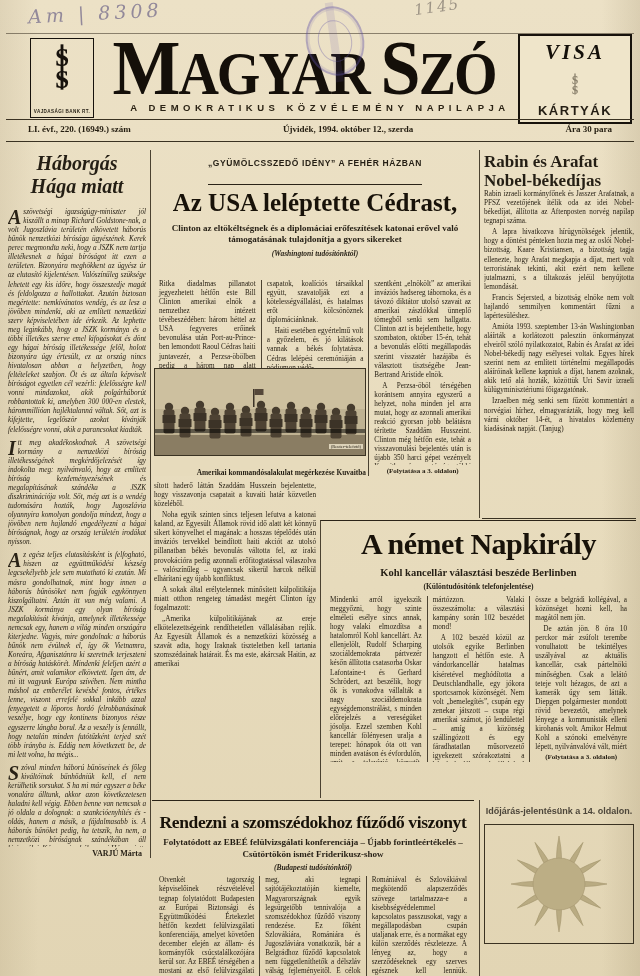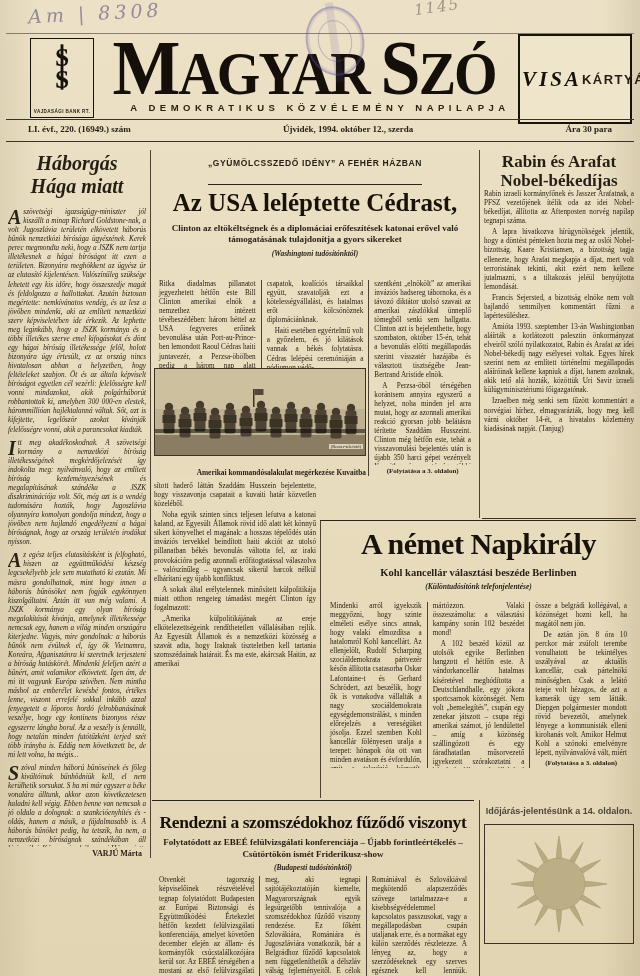--- a/index.html
+++ b/index.html
@@ -21,21 +21,21 @@
     display:flex;flex-direction:column;align-items:center;justify-content:space-between;padding:3px 2px;box-sizing:border-box;}
   .banktxt{font-family:"Liberation Sans",sans-serif;font-weight:bold;font-size:4.6px;letter-spacing:.4px;white-space:nowrap;}
   .masthead{left:104px;top:24px;width:400px;text-align:center;font-weight:bold;color:#140f09;
     letter-spacing:-2px;transform:scaleY(1.08);transform-origin:top center;white-space:nowrap;}
   .mh-big{font-size:72px;} .mh-small{font-size:56px;}
   .stamp{left:306px;top:6px;width:54px;height:66px;border:2px solid rgba(94,80,166,.55);border-radius:50%;
     transform:rotate(-14deg);opacity:.75;box-shadow:inset 0 0 0 2px rgba(94,80,166,.18);}
   .stamp:before{content:"";position:absolute;left:10px;top:12px;right:10px;bottom:12px;border:1.5px solid rgba(94,80,166,.45);border-radius:50%;}
   .stamp:after{content:"";position:absolute;left:22px;top:-6px;width:8px;height:80px;background:rgba(94,80,166,.18);transform:rotate(6deg);}
   .visabox{left:518px;top:34px;width:114px;height:90px;border:2px solid #17120c;box-sizing:border-box;
-    display:flex;flex-direction:row;align-items:center;justify-content:space-between;padding:4px 2px;background:#efe5ca;}
+    display:flex;flex-direction:column;align-items:center;justify-content:space-between;padding:4px 2px;background:#efe5ca;}
   .visaword{font-weight:bold;font-style:italic;font-size:21px;letter-spacing:3px;color:#14100a;}
   .kartyak{font-family:"Liberation Sans",sans-serif;font-weight:bold;font-size:13px;letter-spacing:1.5px;}
   .tagline{left:0;right:0;top:102px;text-align:center;font-family:"Liberation Sans",sans-serif;
     font-size:9.5px;letter-spacing:4.5px;color:#2b2315;font-weight:bold;}
   .hr1{left:6px;right:6px;top:119px;height:1px;}
   .dateline{left:0;right:0;top:124px;display:flex;justify-content:space-between;padding:0 28px;
     font-size:9px;font-weight:bold;color:#241d10;}
   .hr2{left:6px;right:6px;top:141px;height:1px;}
 
   
@@ -70,31 +70,31 @@
   .lcol.c3{display:flex;flex-direction:column;}
   .c3text{flex:1;overflow:hidden;}
   .photo{position:absolute;left:0;top:88px;width:212px;height:108px;background:#e7dbbc;}
   .photo svg{display:block;border:1px solid #3a3222;}
   .credit{position:absolute;right:3px;top:76px;background:rgba(235,226,200,.85);font-size:4.5px;padding:0 2px;}
   .caption{font-weight:bold;font-size:7.4px;text-align:right;margin-top:12px;}
   .lead-cont{left:154px;top:482px;width:162px;height:316px;overflow:hidden;}
 
   
   .nobel{left:484px;top:152px;width:150px;height:364px;display:flex;flex-direction:column;}
-  .nb-title{font-weight:bold;font-size:17px;line-height:1.12;text-align:center;}
+  .nb-title{font-weight:bold;font-size:17px;line-height:1.12;text-align:left;}
   .nb-sub{font-weight:bold;font-size:10.5px;line-height:1.2;text-align:center;margin:8px 0 7px;}
   .nb-body{flex:1;overflow:hidden;}
   .hr-nobel{left:482px;top:518px;width:154px;height:1px;}
 
   
   .napk{left:320px;top:520px;width:316px;height:278px;border-left:1px solid #4a4130;border-top:1px solid #2b2418;
     box-sizing:border-box;padding-top:6px;}
   .nk-head{font-weight:bold;font-size:30px;text-align:center;color:#181209;letter-spacing:-.5px;}
   .nk-deck{font-weight:bold;font-size:10.5px;text-align:center;margin-top:6px;}
-  .nk-by{font-style:italic;font-weight:bold;font-size:7.5px;text-align:center;margin:4px 0 11px;}
+  .nk-by{font-weight:bold;font-size:7.5px;text-align:center;margin:4px 0 5px;}
   .nk-cols{display:flex;height:166px;padding:0 4px;}
 
   
   .ebee{left:152px;top:800px;width:322px;border-top:1.5px solid #2b2418;padding-top:11px;box-sizing:border-box;}
   .eb-head{font-weight:bold;font-size:17.5px;text-align:center;letter-spacing:-.4px;color:#181209;}
   .eb-deck{font-weight:bold;font-size:9px;line-height:1.3;text-align:center;margin-top:4px;}
   .eb-by{font-style:italic;font-weight:bold;font-size:7.5px;text-align:center;margin:3px 0 4px;}
   .eb-cols{display:flex;height:104px;padding:0 2px;}
 
   

